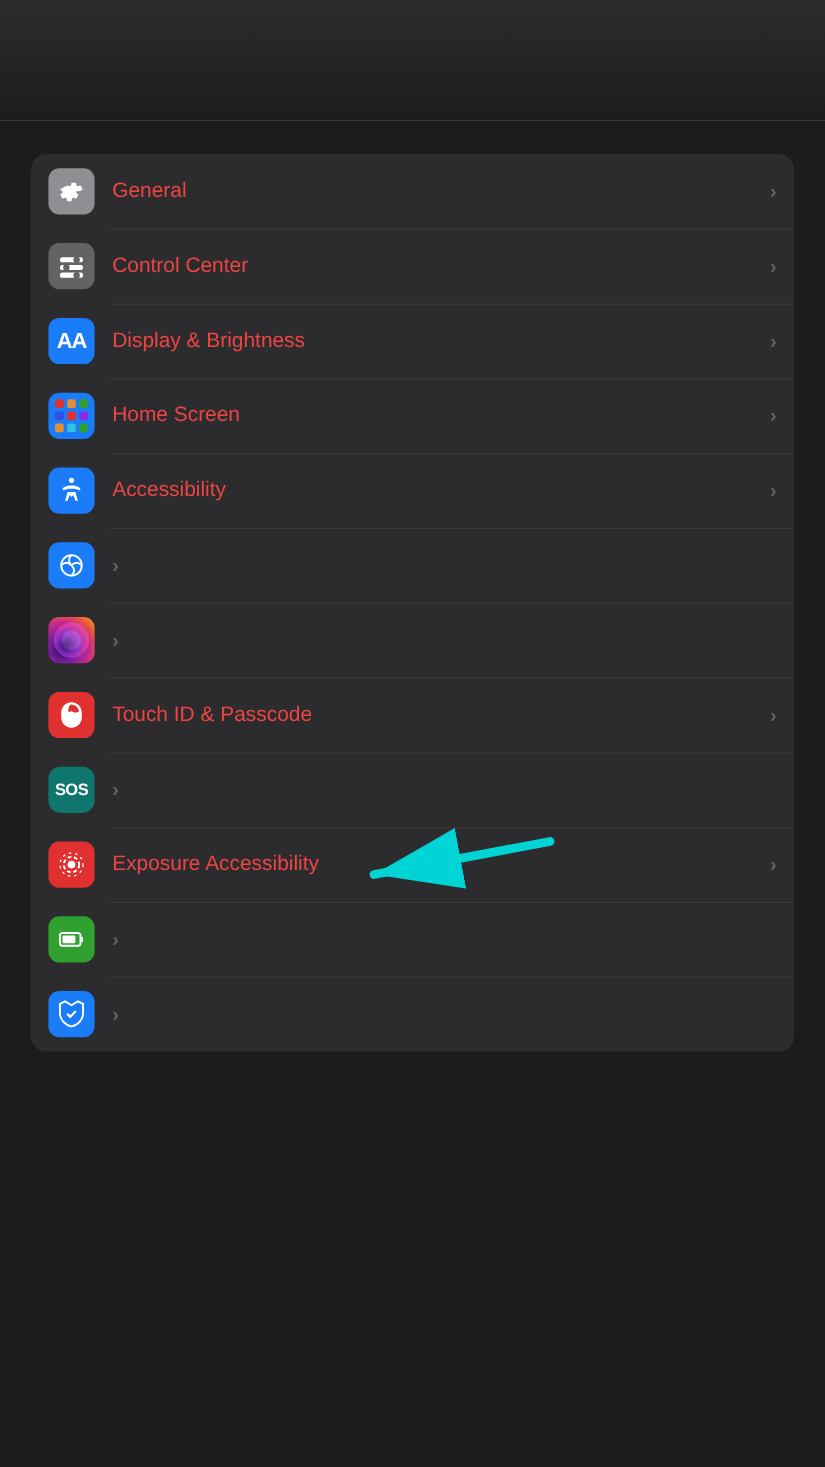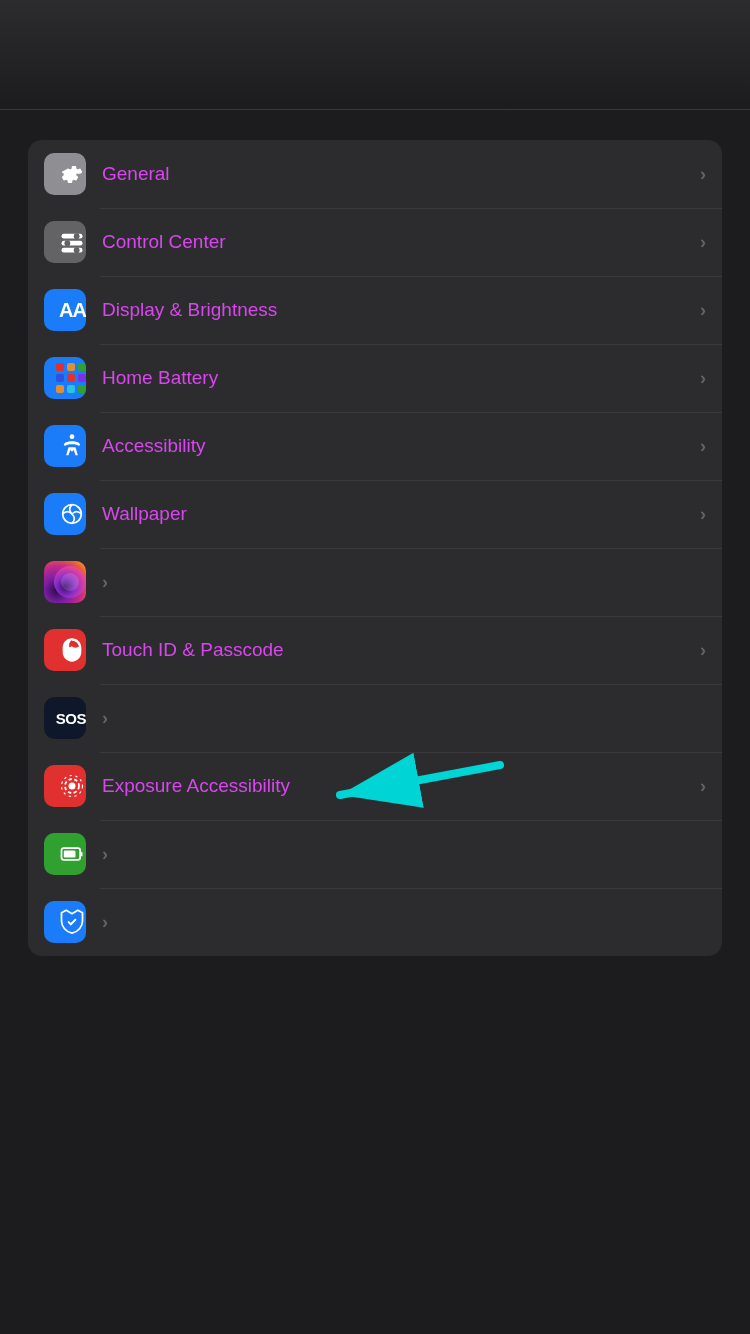--- a/index.html
+++ b/index.html
@@ -62,29 +62,29 @@
     }
 
     .icon-wrap {
       width: 42px;
       height: 42px;
       border-radius: 10px;
       margin-right: 16px;
       flex-shrink: 0;
       display: flex;
       align-items: center;
-      justify-content: flex-end;
+      justify-content: center;
       font-size: 22px;
       overflow: hidden;
     }
 
     .row-label {
       flex: 1;
       font-size: 19px;
-      color: #d946ef;
+      color: #ef4444;
       font-weight: 400;
     }
 
     .chevron {
       color: #636366;
       font-size: 18px;
       font-weight: 600;
     }
 
     
@@ -182,21 +182,21 @@
       <div class="dot" style="background:#e09030"></div>
       <div class="dot" style="background:#30a030"></div>
       <div class="dot" style="background:#3050e0"></div>
       <div class="dot" style="background:#e03030"></div>
       <div class="dot" style="background:#8030e0"></div>
       <div class="dot" style="background:#e09030"></div>
       <div class="dot" style="background:#30c0e0"></div>
       <div class="dot" style="background:#30a030"></div>
     </div>
         </div>
-        <span class="row-label">Home Battery</span>
+        <span class="row-label">Home Screen</span>
         <span class="chevron">›</span>
       </div>
       <div class="settings-row">
         <div class="icon-wrap icon-accessibility" style="background: rgb(26, 124, 249);">
           <svg class="icon-svg" viewBox="0 0 24 24" fill="white">
       <circle cx="12" cy="4" r="2"></circle>
       <path d="M12 8C8 8 5 9.5 5 11l1 1c1-1 3-1.5 6-1.5s5 .5 6 1.5l1-1C19 9.5 16 8 12 8z"></path>
       <path d="M9 13l-2 7h2l1.5-4.5L12 17l1.5-1.5L15 20h2l-2-7H9z"></path>
     </svg>
         </div>
@@ -204,42 +204,41 @@
         <span class="chevron">›</span>
       </div>
       <div class="settings-row">
         <div class="icon-wrap icon-wallpaper" style="background: rgb(26, 124, 249);">
           <svg class="icon-svg" viewBox="0 0 24 24" fill="white">
       <circle cx="12" cy="12" r="8" fill="none" stroke="white" stroke-width="1.5"></circle>
       <path d="M12 4 Q8 8 12 12 Q16 16 12 20" fill="none" stroke="white" stroke-width="1.5"></path>
       <path d="M4 12 Q8 8 12 12 Q16 8 20 12" fill="none" stroke="white" stroke-width="1.5"></path>
     </svg>
         </div>
-        <span class="row-label">Wallpaper</span>
         <span class="chevron">›</span>
       </div>
       <div class="settings-row">
         <div class="icon-wrap icon-siri" style="background: radial-gradient(circle at 30% 70%, rgb(45, 10, 78) 0%, rgb(123, 31, 162) 30%, rgb(198, 42, 138) 60%, rgb(240, 96, 48) 80%, rgb(240, 192, 48) 100%);">
           <div style="width:32px;height:32px;border-radius:50%;background:radial-gradient(circle at 35% 65%, #3a0d6e, #8b2fc9, #e040a0, #f08040);display:flex;align-items:center;justify-content:center;">
       <div style="width:18px;height:18px;border-radius:50%;background:rgba(255,255,255,0.15);"></div>
     </div>
         </div>
         <span class="chevron">›</span>
       </div>
       <div class="settings-row">
         <div class="icon-wrap icon-touchid" style="background: rgb(224, 48, 48);">
           <svg class="icon-svg" viewBox="0 0 24 24" fill="white">
       <path d="M12 2C7.6 2 4 5.6 4 10v4c0 4.4 3.6 8 8 8s8-3.6 8-8v-4c0-4.4-3.6-8-8-8zm0 2c3.3 0 6 2.7 6 6v.5c-.9-.3-1.9-.5-3-.5-1.6 0-3.1.5-4.3 1.3C10 10.5 9.5 9.3 9.5 8c0-2 1.1-3.7 2.5-4.5V4zm-6 6v2c0 3.3 2.7 6 6 6s6-2.7 6-6v-2c0-.4 0-.7-.1-1-.8.6-1.9 1-3 1-1.2 0-2.3-.5-3.1-1.2C11 9.6 9.7 10 8.5 10c-.9 0-1.7-.2-2.4-.5-.1.2-.1.3-.1.5z"></path>
     </svg>
         </div>
         <span class="row-label">Touch ID &amp; Passcode</span>
         <span class="chevron">›</span>
       </div>
       <div class="settings-row">
-        <div class="icon-wrap icon-sos" style="background: #0f172a; border-radius: 11px;">
+        <div class="icon-wrap icon-sos" style="background: #0f766e; border-radius: 11px;">
           <span style="font-size:15px;font-weight:800;color:white;letter-spacing:-0.5px;">SOS</span>
         </div>
         <span class="chevron">›</span>
       </div>
       <div class="settings-row">
         <div class="icon-wrap icon-exposure" style="background: rgb(224, 48, 48);">
           <svg class="icon-svg" viewBox="0 0 24 24" fill="white">
       <circle cx="12" cy="12" r="3" fill="white"></circle>
       <circle cx="12" cy="12" r="6" fill="none" stroke="white" stroke-width="1.5" stroke-dasharray="3 2"></circle>
       <circle cx="12" cy="12" r="9" fill="none" stroke="white" stroke-width="1" stroke-dasharray="2 3"></circle>

